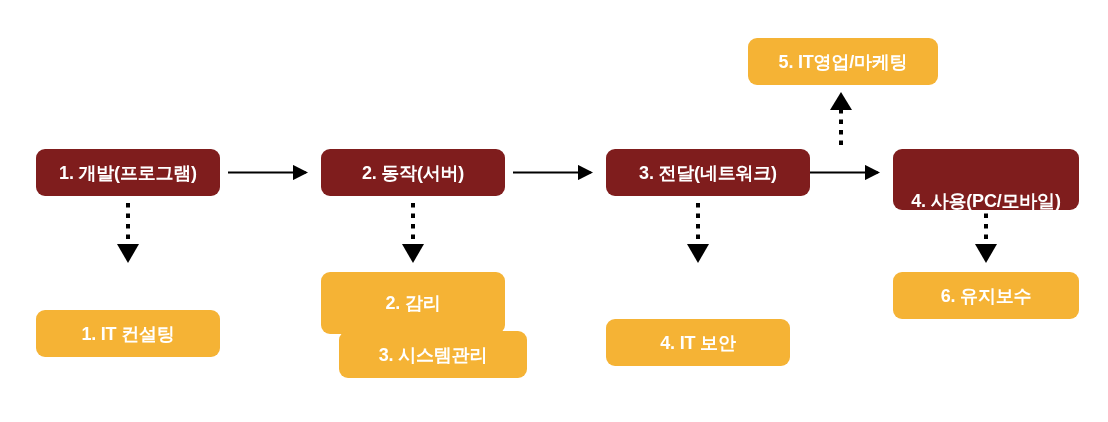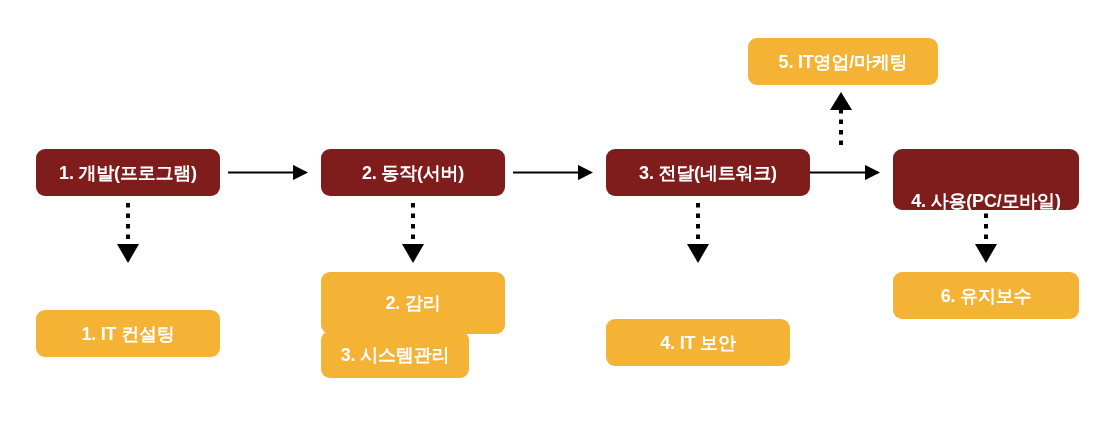--- a/index.html
+++ b/index.html
@@ -95,21 +95,21 @@
   <div class="node orange" style="left:36px; top:284px; width:184px; height:47px;margin-top:26px;">
     <span>1. IT 컨설팅</span>
   </div>
 
   <div class="node blue" style="left:321px; top:149px; width:184px; height:47px;">
     <span>2. 동작(서버)</span>
   </div>
   <div class="node orange" style="left:321px; top:272px; width:184px; height:62px;">
     <span>2. 감리</span>
   </div>
-  <div class="node orange" style="left:321px; top:331px; width:148px; height:47px;">
+  <div class="node orange" style="left:339px; top:331px; width:188px; height:47px;">
     <span>3. 시스템관리</span>
   </div>
 
   <div class="node blue" style="left:606px; top:149px; width:204px; height:47px;">
     <span>3. 전달(네트워크)</span>
   </div>
   <div class="node orange" style="left:606px; top:272px; width:184px; height:47px;margin-top:47px;">
     <span>4. IT 보안</span>
   </div>
 

